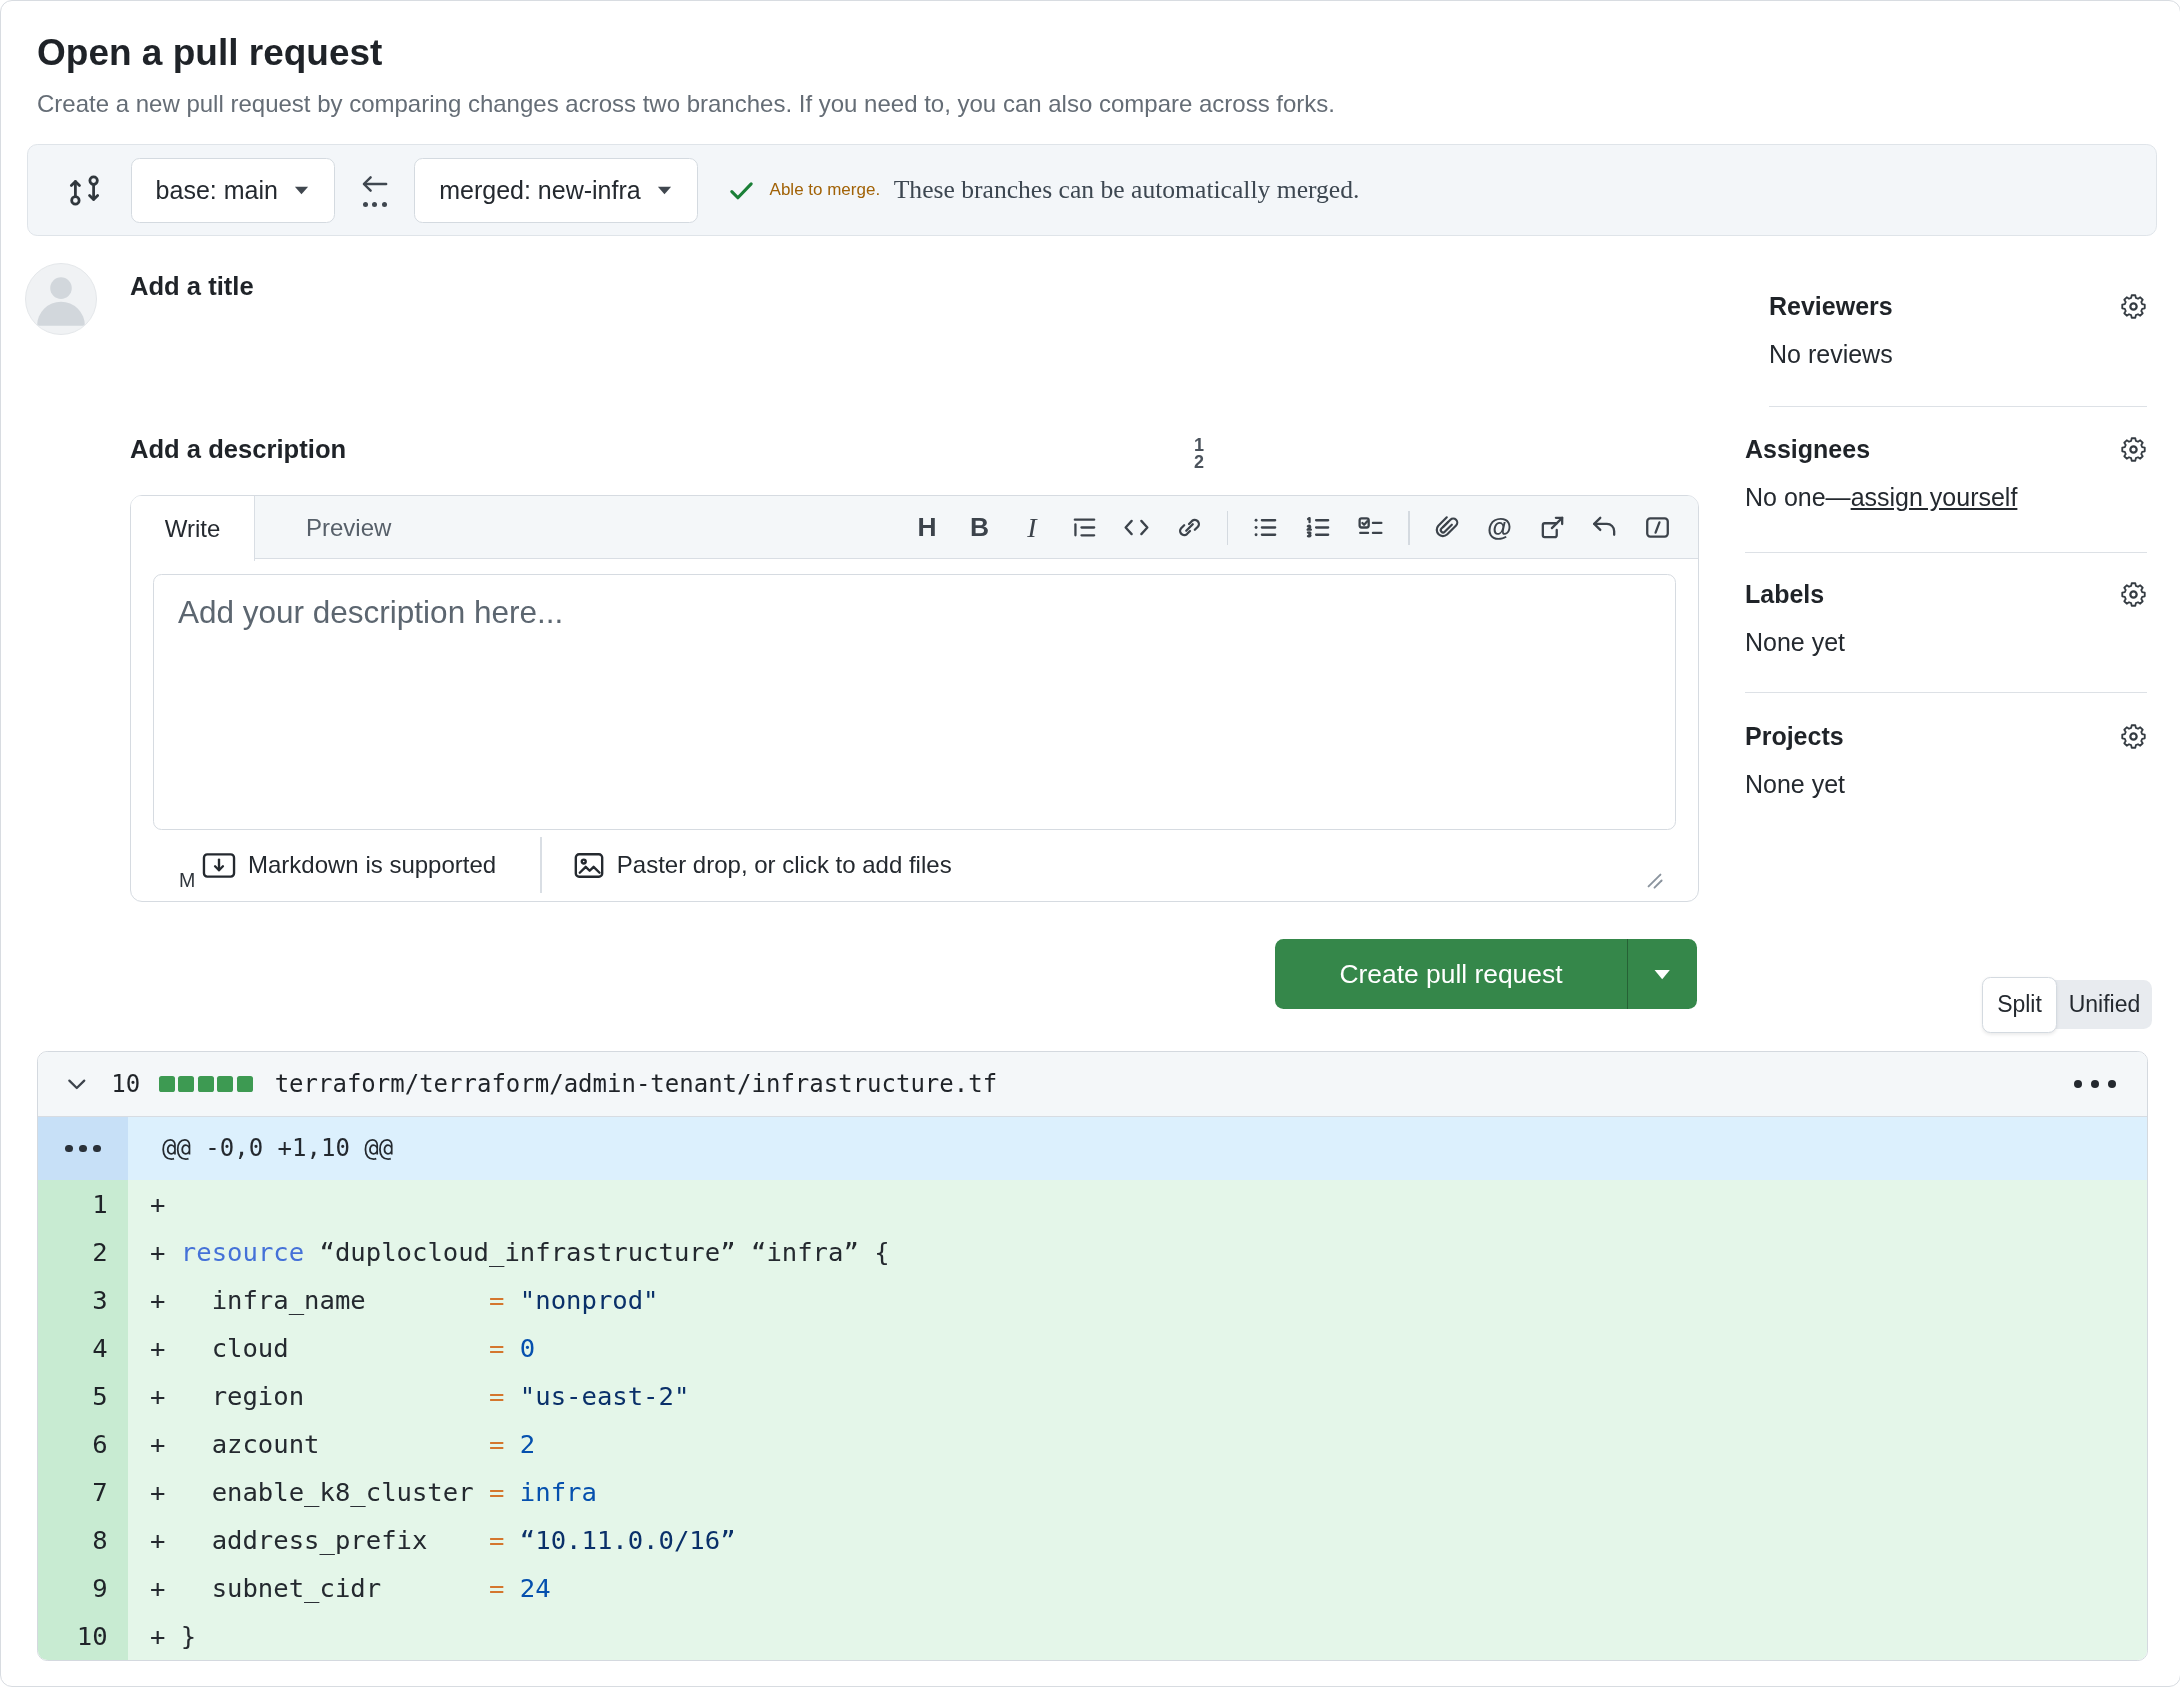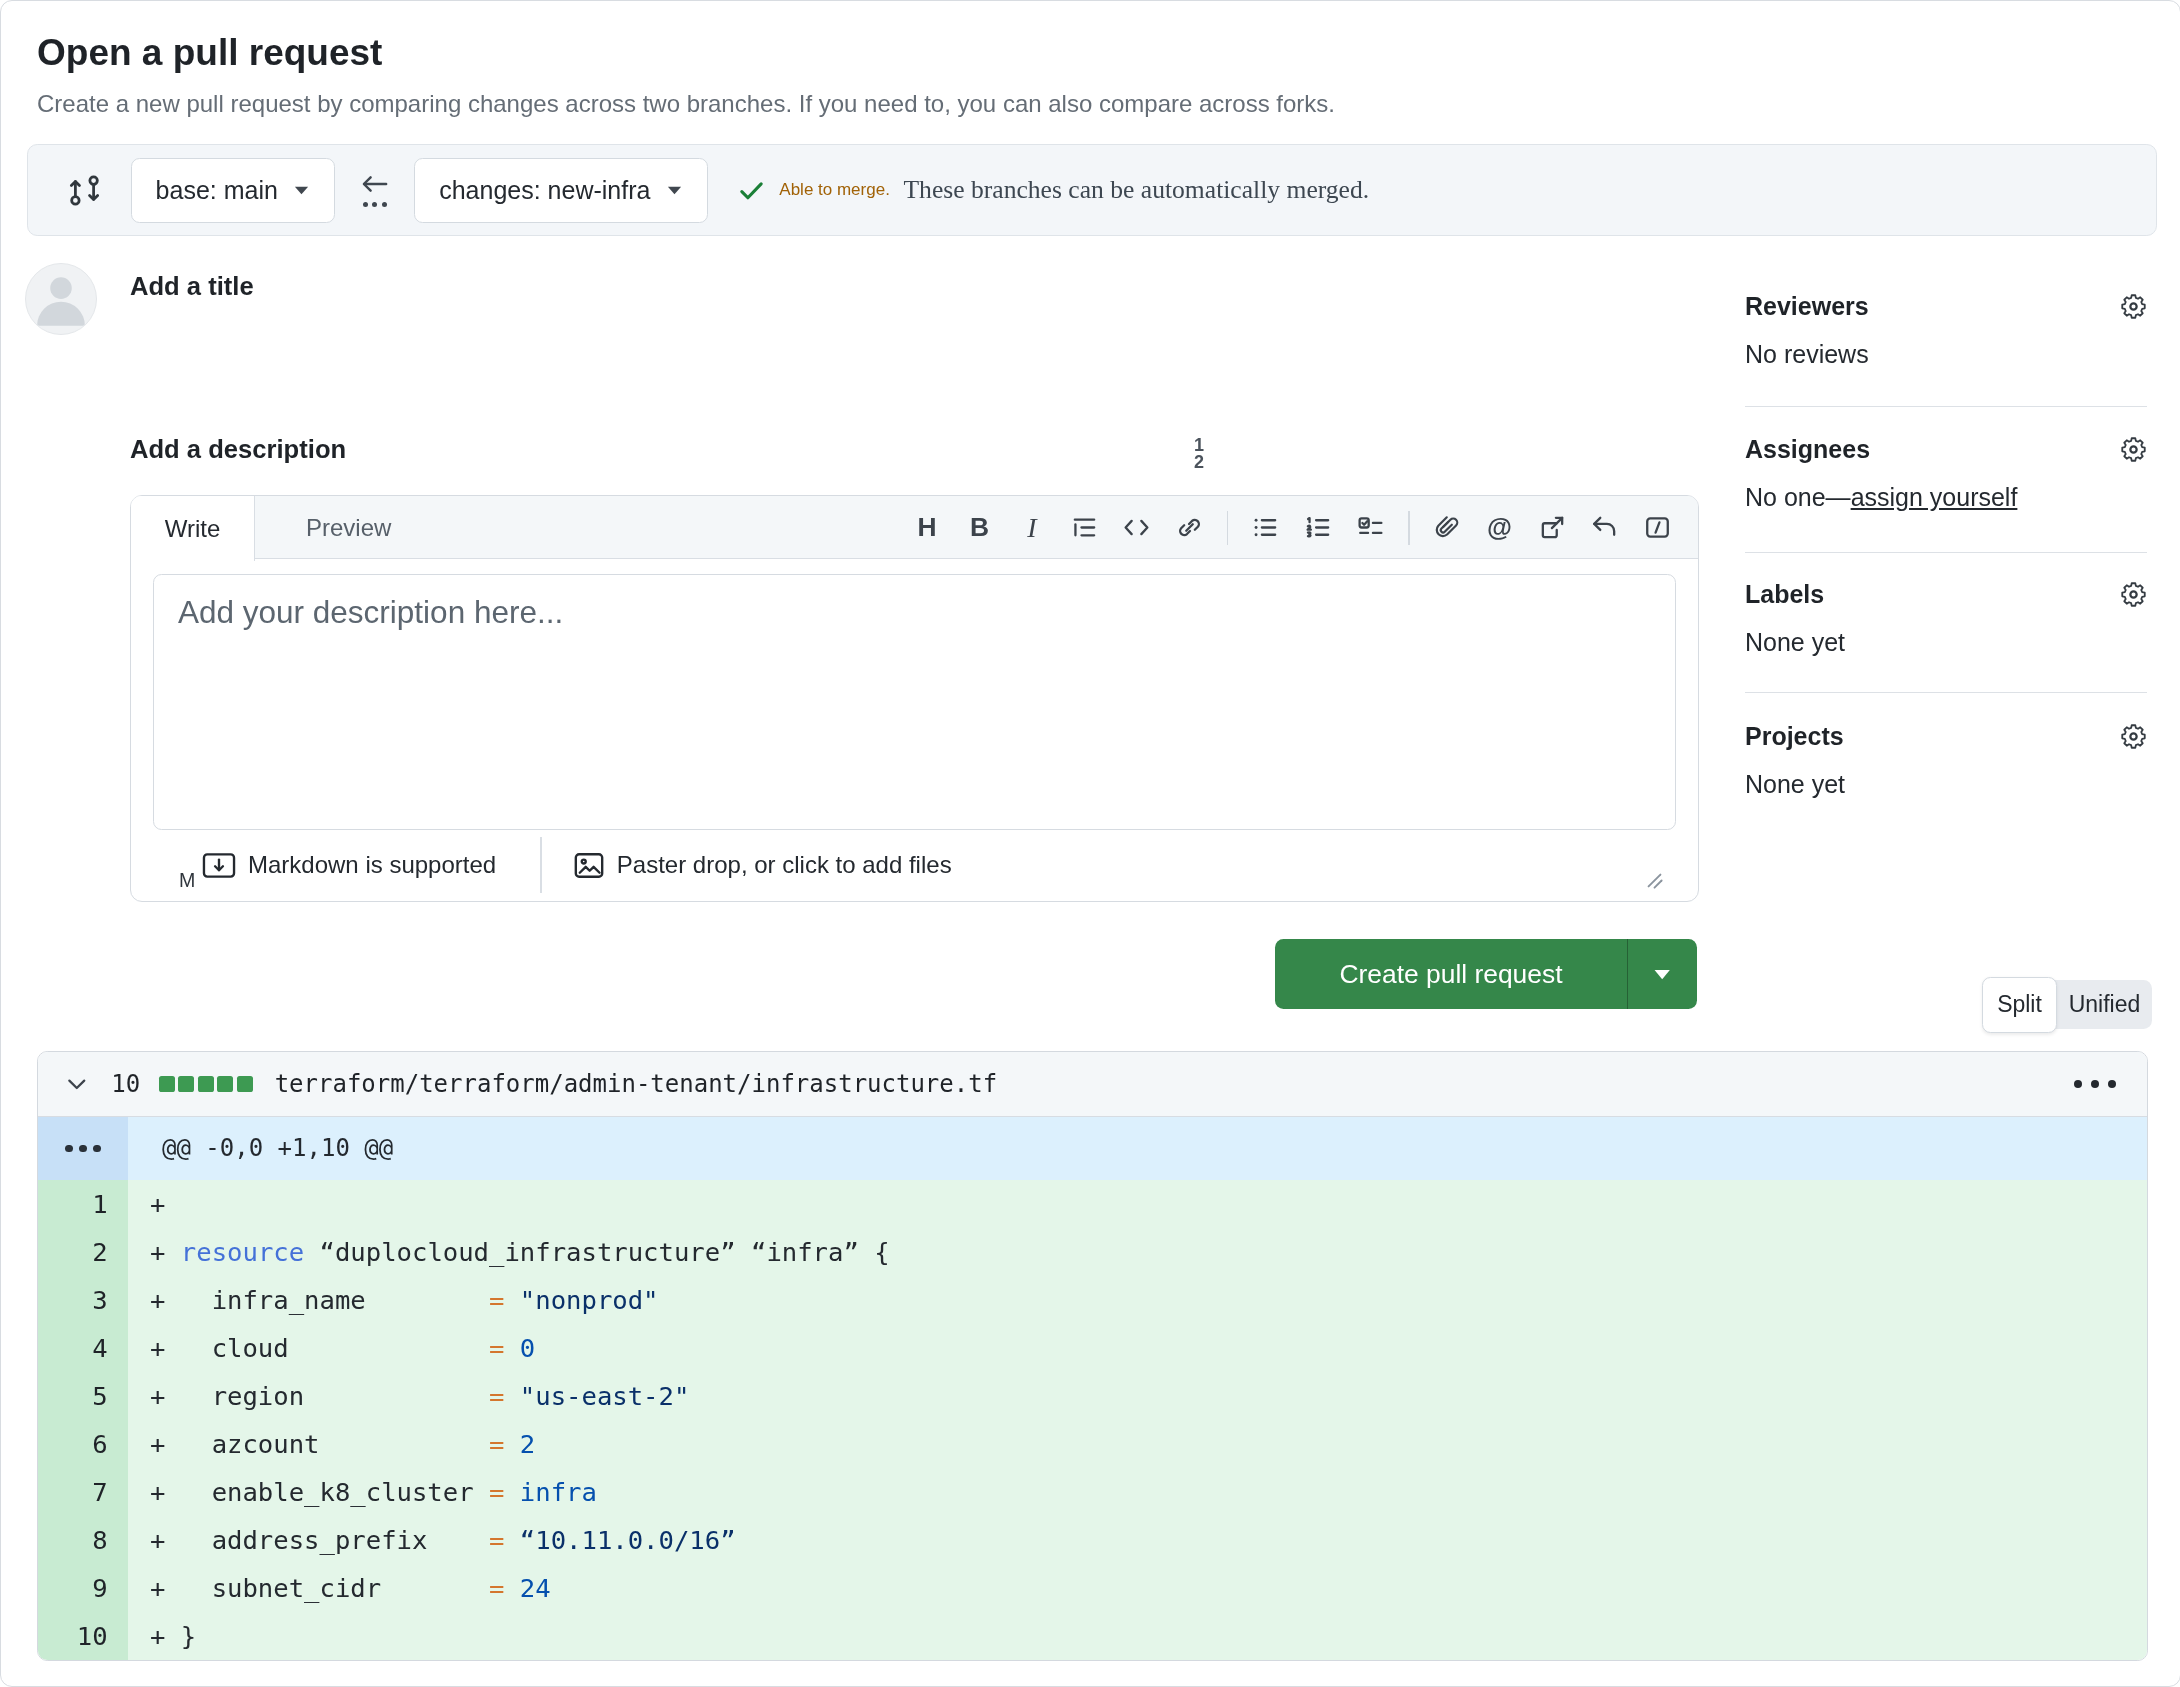--- a/index.html
+++ b/index.html
@@ -145,21 +145,21 @@
           <path d="M21 8H4"></path>
           <path d="m9 2.8-5.2 5.2L9 13.2"></path>
         </svg>
       <span class="arrow-dots">
           <i></i>
           <i></i>
           <i></i>
         </span>
     </span>
     <button class="branch-btn">
-      <span>changes: new-infra</span>
+      <span>merged: new-infra</span>
       <svg class="caret-dn" viewBox="0 0 14 10">
           <path d="M1 1.5h12L7 8.5Z" fill="#40474f"></path>
         </svg>
     </button>
     <span class="merge-status">
       <svg width="29" height="29" viewBox="0 0 24 24" fill="none" stroke="#1a7f37" stroke-width="2.6" stroke-linecap="round" stroke-linejoin="round">
           <path d="M4 13l5 5L20 6.5"></path>
         </svg>
       <span class="merge-ok">Able to merge.</span>
       <span class="merge-note">These branches can be automatically merged.</span>
@@ -376,21 +376,21 @@
           <div class="code-body mono"><span class="tok-p">+</span><span class="tok-p">   subnet_cidr       </span><span class="tok-o">=</span><span class="tok-n"> 24</span></div>
         </div>
         <div class="code-row">
           <div class="code-gutter mono">10</div>
           <div class="code-body mono"><span class="tok-p">+</span><span class="tok-p"> }</span></div>
         </div>
       </div>
   </div>
 
   <div class="sidebar">
-    <div class="side-sec side-div" style="height:125px; padding-top:10.2px;">
+    <div class="side-sec side-div" style="height:125px; padding-top:10.2px;margin-left:24px;">
       <div class="hd">
         <span class="side-label">Reviewers</span>
         <span class="gear">
           <svg width="27" height="27" viewBox="0 0 24 24">
               <path d="M12 8.2a3.8 3.8 0 1 0 0 7.6 3.8 3.8 0 0 0 0-7.6Zm0 2a1.8 1.8 0 1 1 0 3.6 1.8 1.8 0 0 1 0-3.6Z" fill="currentColor"></path>
               <path d="M10.4 2h3.2l.5 2.3 1.9.8 2-1.3 2.2 2.2-1.3 2 .8 1.9 2.3.5v3.2l-2.3.5-.8 1.9 1.3 2-2.2 2.2-2-1.3-1.9.8-.5 2.3h-3.2l-.5-2.3-1.9-.8-2 1.3-2.2-2.2 1.3-2-.8-1.9L2 13.6v-3.2l2.3-.5.8-1.9-1.3-2 2.2-2.2 2 1.3 1.9-.8Z" fill="none" stroke="currentColor" stroke-width="1.6" stroke-linejoin="round"></path>
             </svg>
         </span>
       </div>
       <div class="side-val">No reviews</div>

